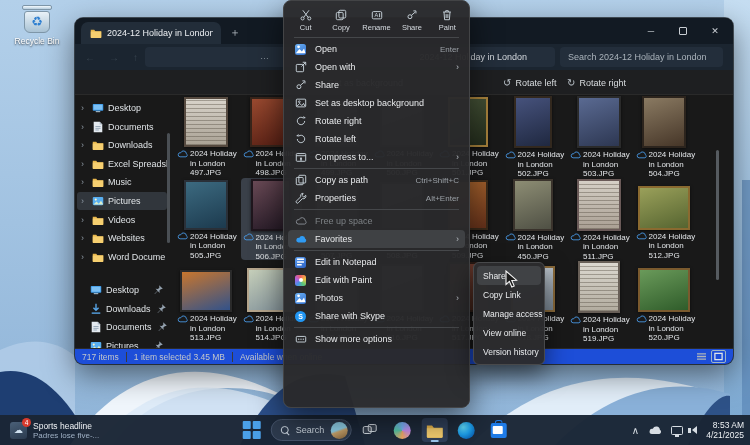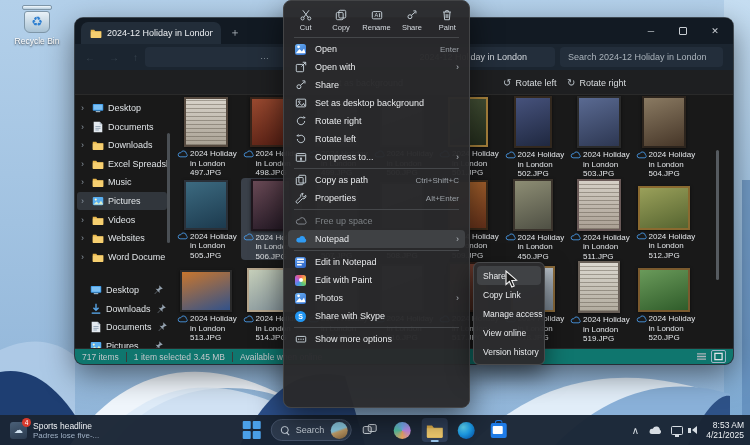--- a/index.html
+++ b/index.html
@@ -64,21 +64,21 @@
     grid-template-columns:repeat(8,61px);grid-template-rows:repeat(3,82.5px);column-gap:4.5px;}
   .fcell{position:relative;display:flex;flex-direction:column;align-items:center;border-radius:4px;padding-top:1px;}
   .fcell.sel{background:#3a4049;}
   .thumbwrap{height:52px;display:flex;align-items:flex-end;justify-content:center;}
   .thumb{box-shadow:0 1px 3px rgba(0,0,0,.6);}
   .flabel{width:57px;margin-top:2px;font-size:8px;line-height:9.5px;color:#e2e5e8;}
   .flabel .l1{display:flex;align-items:center;gap:2px;white-space:nowrap;}
   .flabel .ln{margin-left:13px;white-space:nowrap;}
   #grid-scroll{position:absolute;left:641px;top:55px;width:3px;height:130px;background:#565b60;border-radius:2px;}
 
-  #statusbar{position:absolute;left:0;top:330px;width:100%;height:16px;background:#0f766e;border-top:1px solid #2a2a2a;
+  #statusbar{position:absolute;left:0;top:330px;width:100%;height:16px;background:#1d4ed8;border-top:1px solid #2a2a2a;
     display:flex;align-items:center;font-size:8.5px;color:#c3c7cb;}
   .stseg{padding:0 7px;white-space:nowrap;}
   .stseg + .stseg{border-left:1px solid #3a3a3a;}
   #viewtoggles{margin-left:auto;margin-right:8px;display:flex;gap:4px;align-items:center;}
   .vicon{width:13px;height:11px;display:flex;align-items:center;justify-content:center;}
   .vicon.active{outline:1px solid #9fb4c6;border-radius:1px;}
 
   
   #ctxmenu{position:absolute;left:283px;top:0;width:187px;height:408px;background:rgba(41,41,43,.97);
     border:1px solid #4244 ;border:1px solid #434446;border-radius:8px;box-shadow:0 12px 30px rgba(0,0,0,.55);
@@ -976,21 +976,21 @@
             </svg>
           </span>
           <span class="milabel">Free up space</span>
         </div>
         <div class="mitem hl">
           <span class="ic">
             <svg viewBox="0 0 16 11">
               <path d="M4.5 10a3 3 0 1 1 1-5.9A4.2 4.2 0 0 1 13.6 5.2 2.6 2.6 0 0 1 13 10z" fill="#2f9bf4"></path>
             </svg>
           </span>
-          <span class="milabel">Notepad</span>
+          <span class="milabel">Favorites</span>
           <span class="mchev">›</span>
         </div>
         <div class="msep"></div>
         <div class="mitem">
           <span class="ic">
             <span class="appic" style="background:linear-gradient(145deg,#5a9df0,#2d62c4);">
               <svg width="7" height="7" viewBox="0 0 8 8">
                 <path d="M1.5 2h5M1.5 4h5M1.5 6h3.4" stroke="#fff" stroke-width="1"></path>
               </svg>
             </span>

